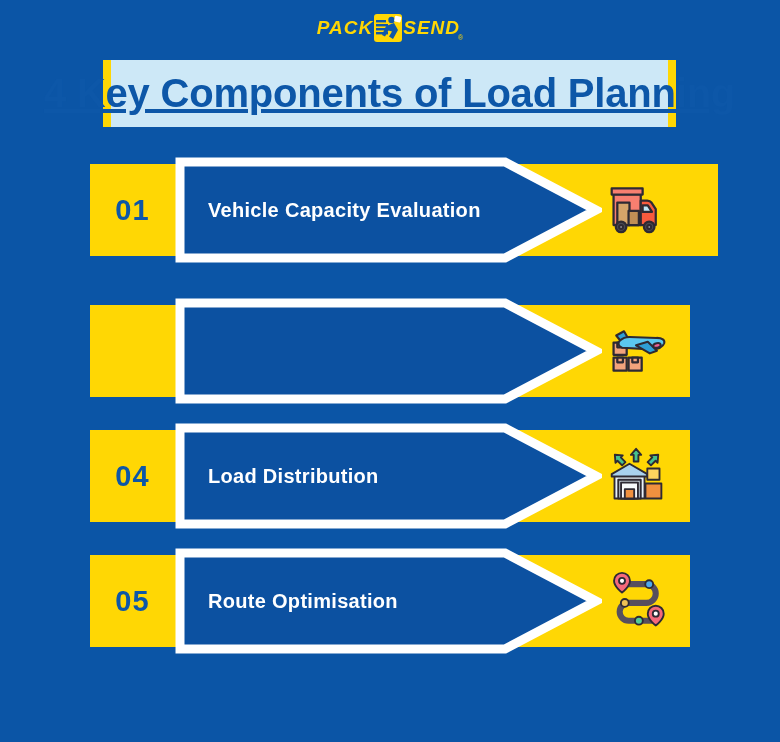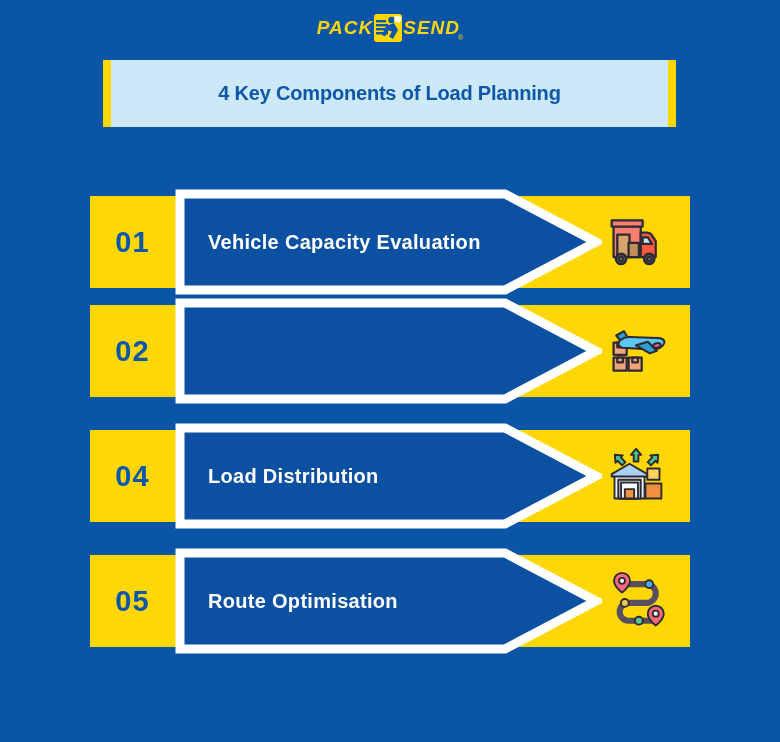--- a/index.html
+++ b/index.html
@@ -33,32 +33,33 @@
   .banner{
     position:absolute;left:103px;top:60px;
     width:557px;height:67px;
     background:#CDE8F7;
     border-left:8px solid #FFD704;
     border-right:8px solid #FFD704;
     display:flex;align-items:center;justify-content:center;
   }
   .banner h1{
     margin:0;
-    font-size:20px;
+    font-size:40px;
     font-weight:700;
     color:#0D57A8;
     letter-spacing:-0.2px;
     white-space:nowrap;
+    text-decoration:underline;
   }
   
   .row{
     position:absolute;left:90px;
     width:600px;height:92px;
   }
-  .row-1{top:196px;} .row-2{top:305px;} .row-3{top:430px;} .row-4{top:555px;}
+  .row-1{top:164px;padding-left:28px;} .row-2{top:305px;} .row-3{top:430px;} .row-4{top:555px;}
   .band{
     position:absolute;inset:0;
     background:#FFD704;
   }
   .num{
     position:absolute;left:0;top:0;bottom:0;width:85px;
     display:flex;align-items:center;justify-content:center;
     font-size:29px;font-weight:700;color:#0D57A8;
     letter-spacing:1px;
   }
@@ -129,21 +130,20 @@
           <circle cx="15" cy="50" r="2" fill="#CFD2D8"></circle>
           <circle cx="45" cy="50" r="5.6" fill="#4A4A52"></circle>
           <circle cx="45" cy="50" r="2" fill="#CFD2D8"></circle>
         </g>
       </svg>
     </div>
   </div>
 
   <div class="row row-2">
     <div class="band"></div>
-    <div class="num">02</div>
     <svg class="arrow" viewBox="0 0 427 106">
       <polygon points="5,5 330,5 421,53 330,101 5,101" fill="#0C51A1" stroke="#FFFFFF" stroke-width="9" stroke-linejoin="miter"></polygon>
     </svg>
     <div class="icon-wrap">
       <svg viewBox="0 0 64 64">
         <g stroke="#2E2A33" stroke-width="2.4" stroke-linejoin="round">
           <rect x="7" y="23" width="14" height="13" fill="#F2A37C"></rect>
           <rect x="11" y="23" width="6" height="5" fill="#F2A37C"></rect>
           <rect x="7" y="39" width="14" height="14" fill="#F2A37C"></rect>
           <rect x="11" y="39" width="6" height="5" fill="#F2A37C"></rect>

